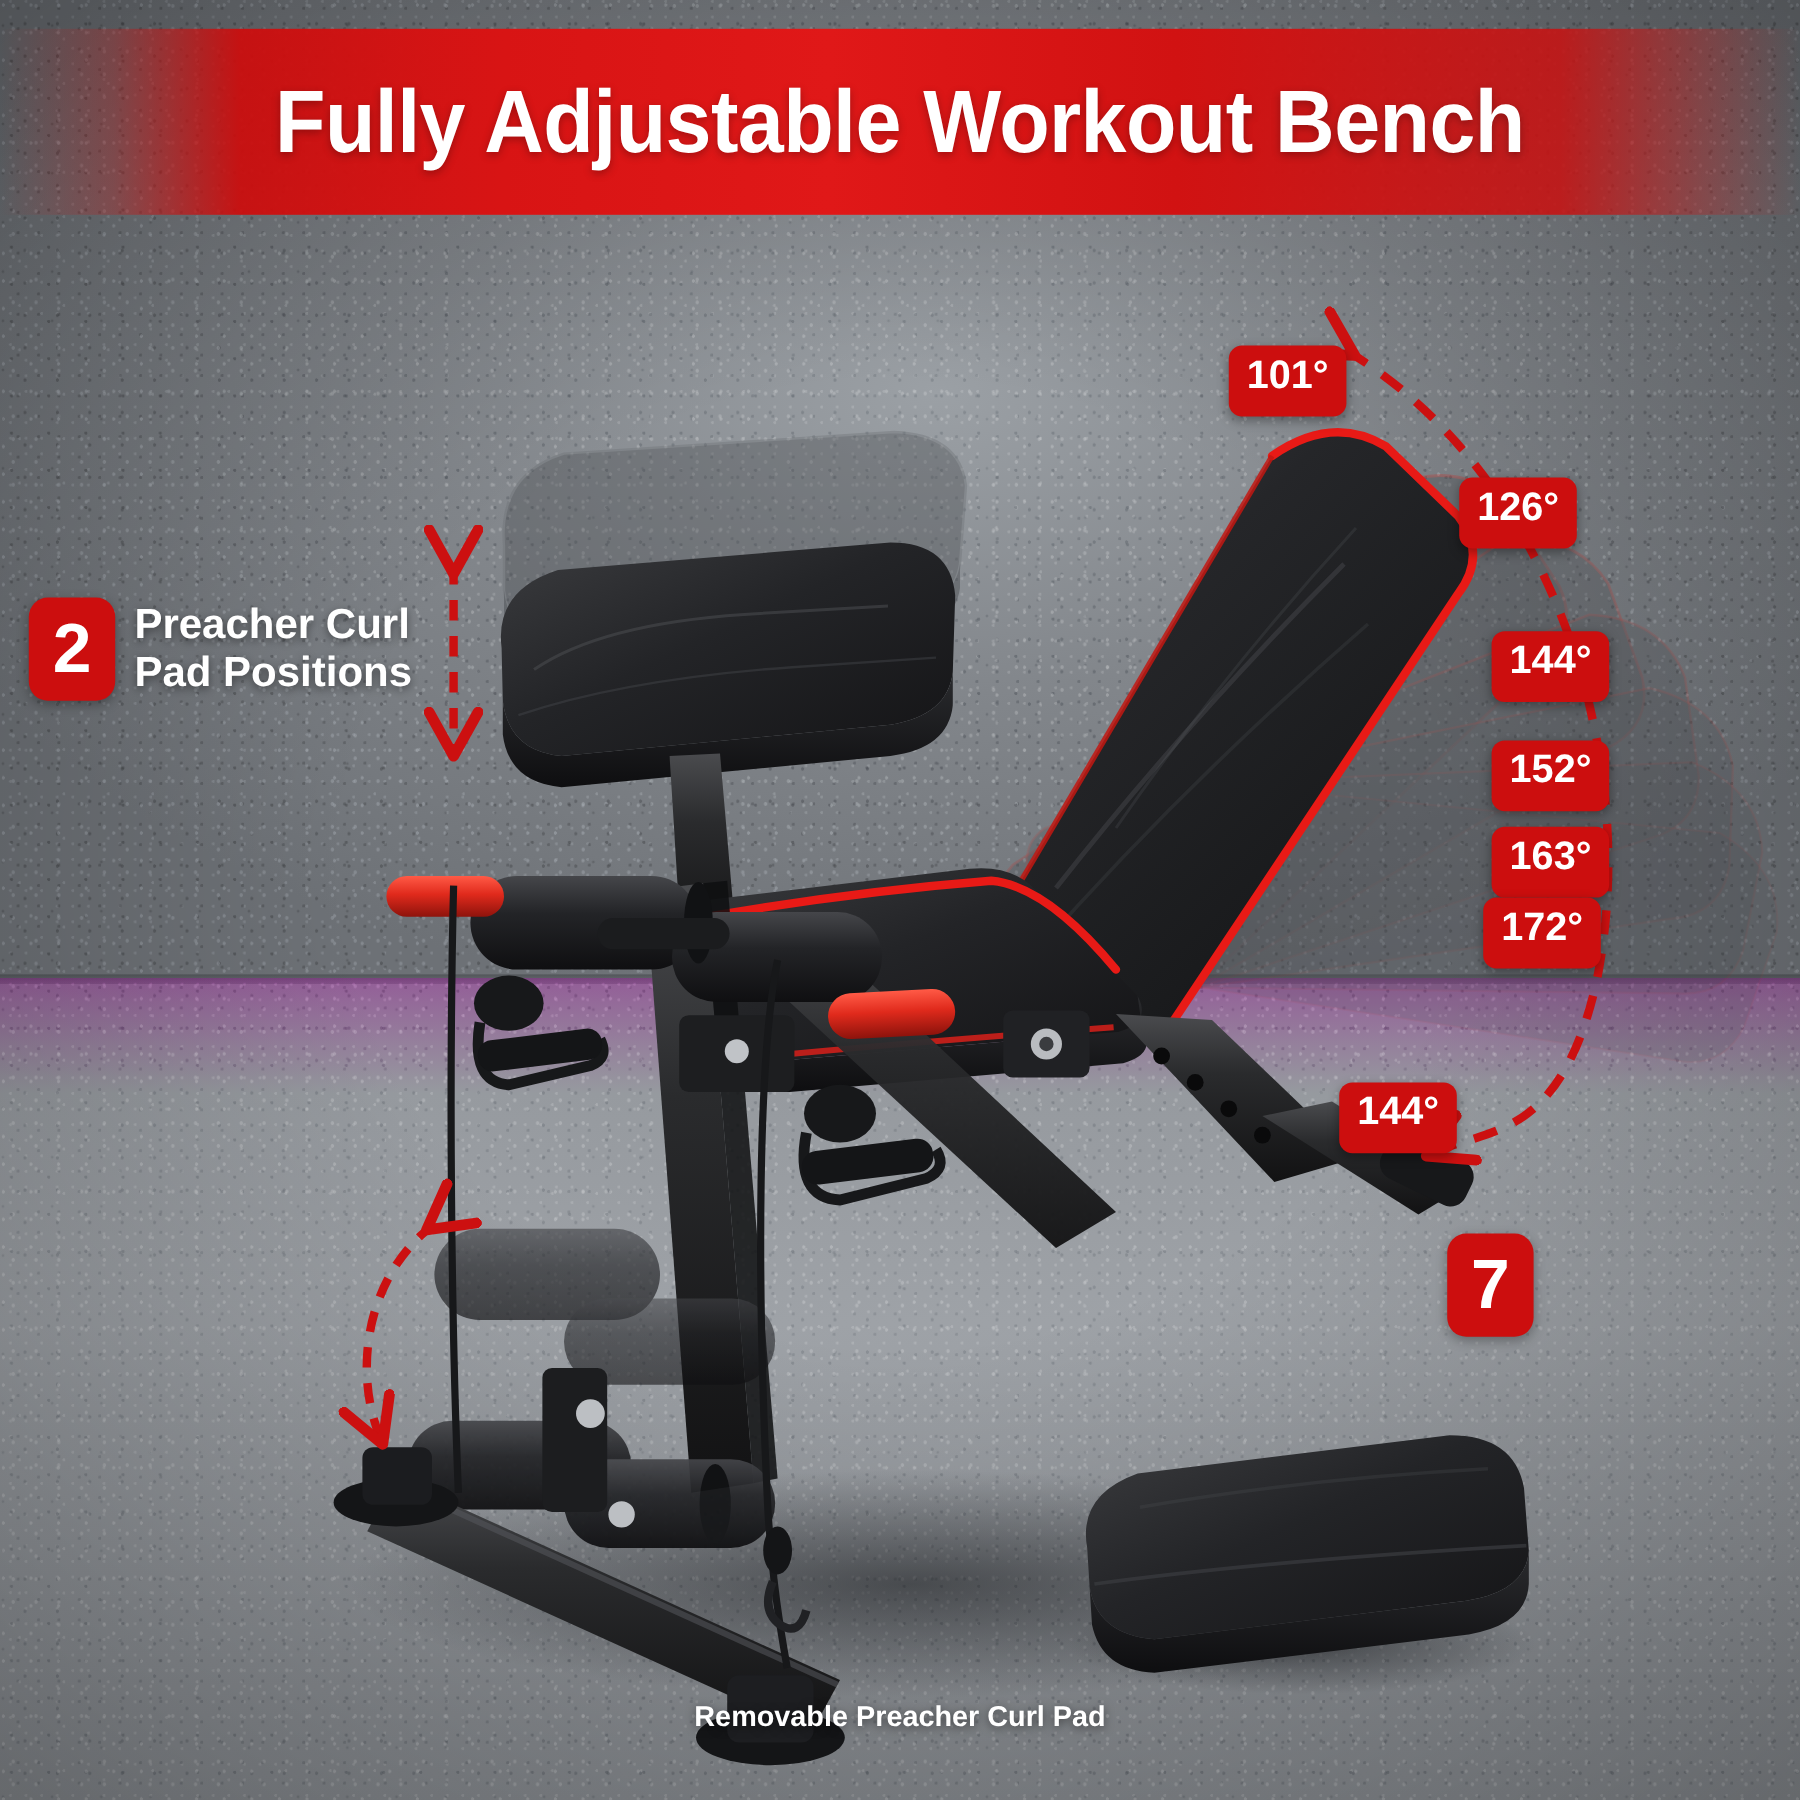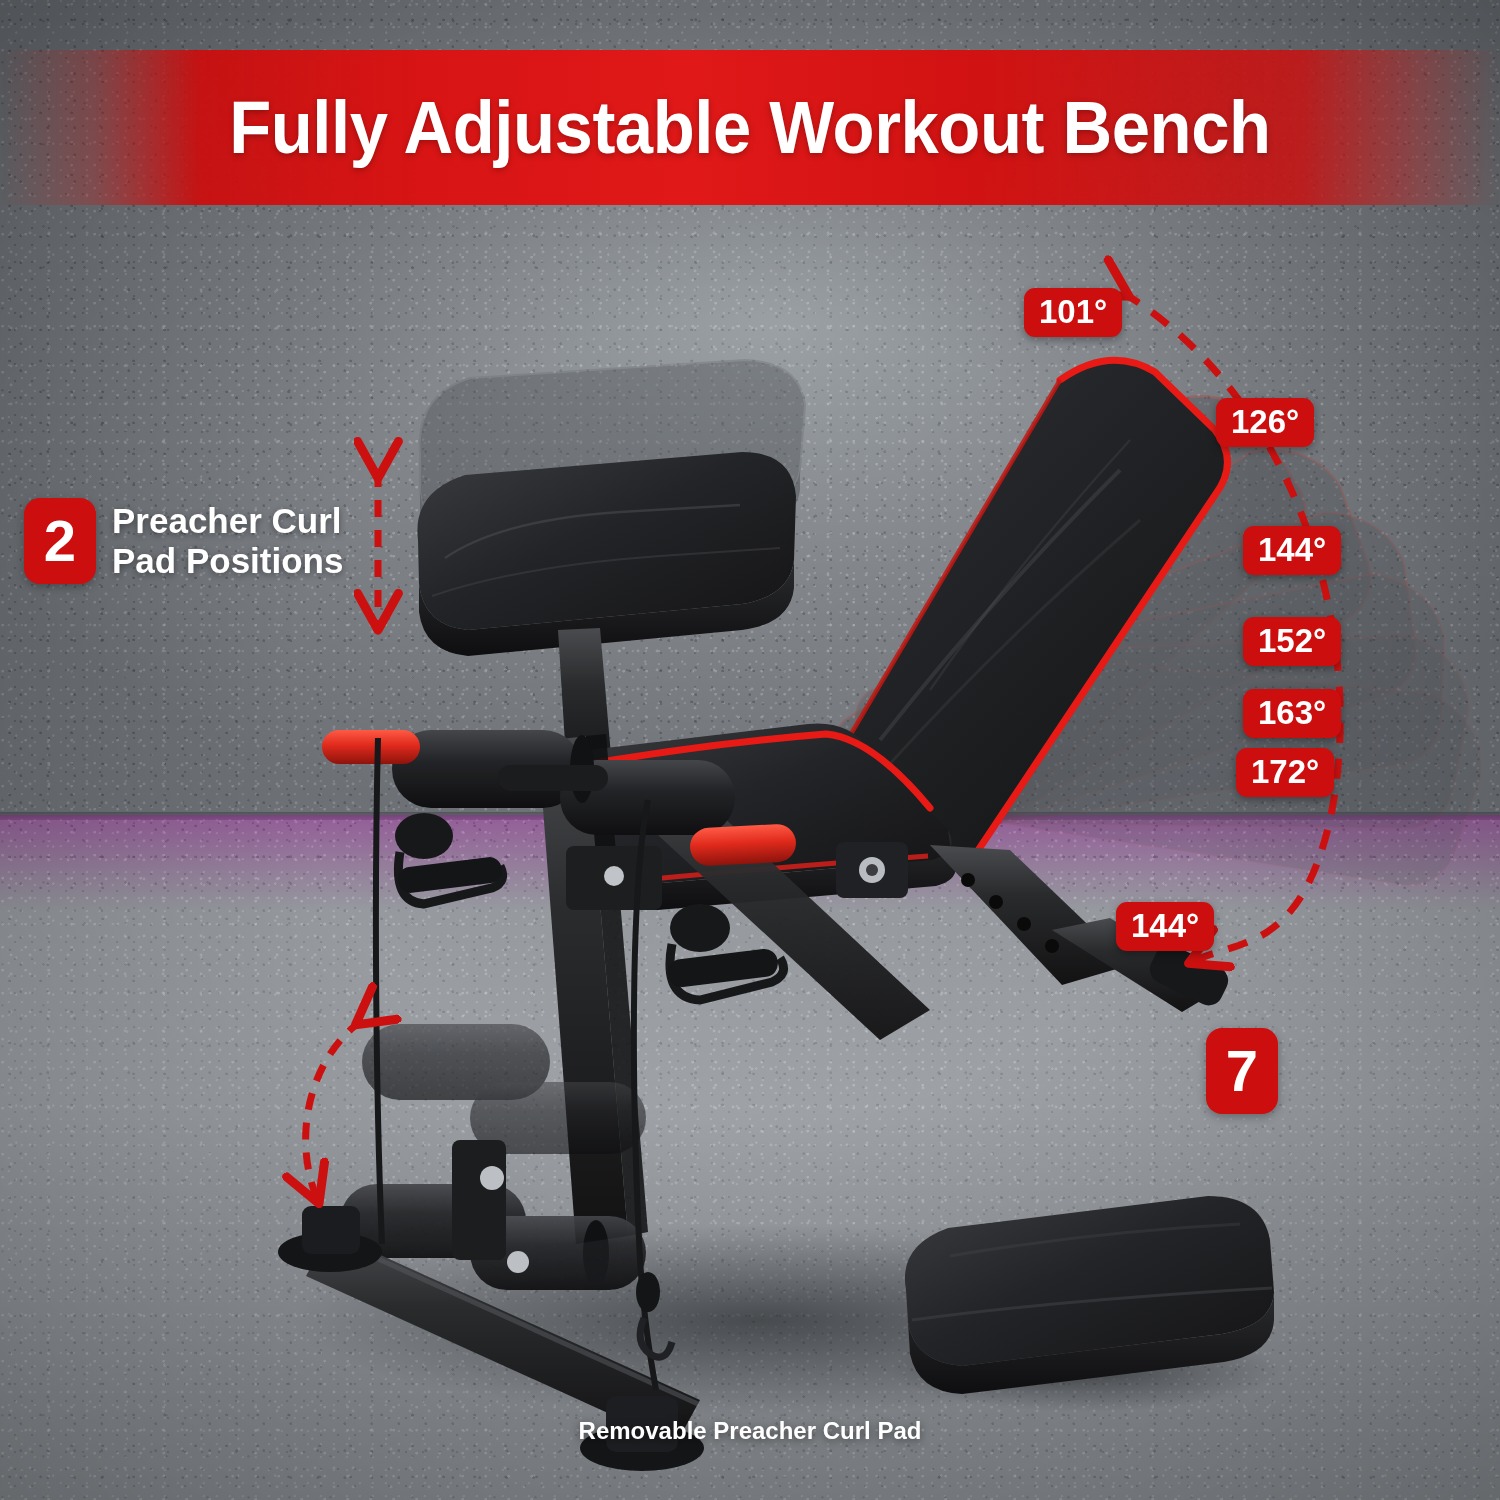--- a/index.html
+++ b/index.html
@@ -40,21 +40,21 @@
       radial-gradient(circle at 77% 73%, rgba(0,0,0,.45) 0 1.2px, transparent 1.6px),
       radial-gradient(circle at 44% 88%, rgba(255,255,255,.4) 0 1px, transparent 1.4px),
       radial-gradient(circle at 89% 41%, rgba(0,0,0,.4) 0 1.1px, transparent 1.5px),
       radial-gradient(circle at 6% 52%, rgba(0,0,0,.35) 0 1px, transparent 1.4px),
       radial-gradient(circle at 67% 9%, rgba(255,255,255,.35) 0 1px, transparent 1.4px);
     background-size: 23px 23px, 31px 31px, 19px 19px, 27px 27px, 37px 37px, 17px 17px, 41px 41px, 13px 13px;
   }
 
   
   #banner {
-    position:absolute; left:0; top:50px; width:1500px; height:155px;
+    position:absolute; left:0; top:24px; width:1500px; height:155px;
     background:linear-gradient(90deg,
       rgba(196,24,24,0) 0px, rgba(199,20,20,.30) 95px,
       rgba(205,12,12,.93) 200px, #d81414 420px, #e01818 690px,
       #d11212 980px, rgba(199,18,18,.88) 1300px,
       rgba(196,24,24,.35) 1420px, rgba(196,24,24,0) 1500px);
     display:flex; align-items:center; justify-content:center;
   }
   #banner-title {
     color:#fff; font-size:74px; font-weight:bold;
     letter-spacing:-0.5px; white-space:nowrap;
@@ -73,21 +73,21 @@
   .feature-text {
     color:#fff; font-size:35px; font-weight:bold; line-height:1.13;
     text-shadow:0 2px 7px rgba(0,0,0,.45); white-space:pre-line;
   }
   #feature-preacher { left:24px; top:498px; }
   #feature-backrest { left:1206px; top:1028px; }
 
   
   .angle-label {
     position:absolute; background:#cc0e0e; color:#fff;
-    border-radius:11px; padding:7px 15px 9px;
+    border-radius:11px; padding:7px 15px 19px;
     font-size:33px; font-weight:bold; line-height:1;
     box-shadow:0 3px 9px rgba(0,0,0,.35);
   }
 
   
   #bottom-caption {
     position:absolute; left:0; right:0; top:1417px; text-align:center;
     color:#fff; font-size:24px; font-weight:bold;
     text-shadow:0 2px 8px rgba(0,0,0,.5);
   }

